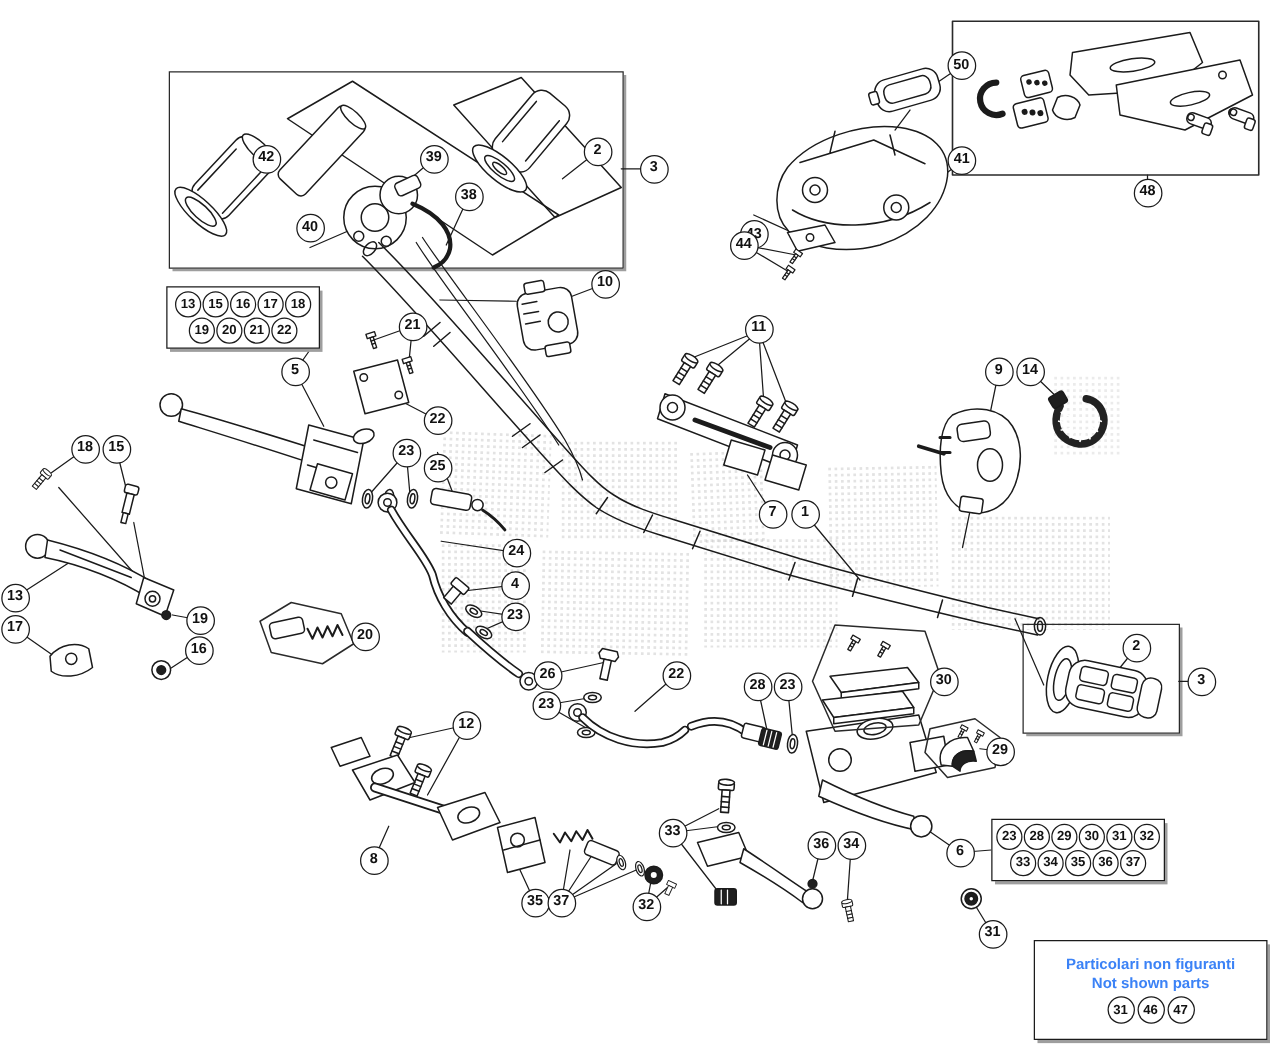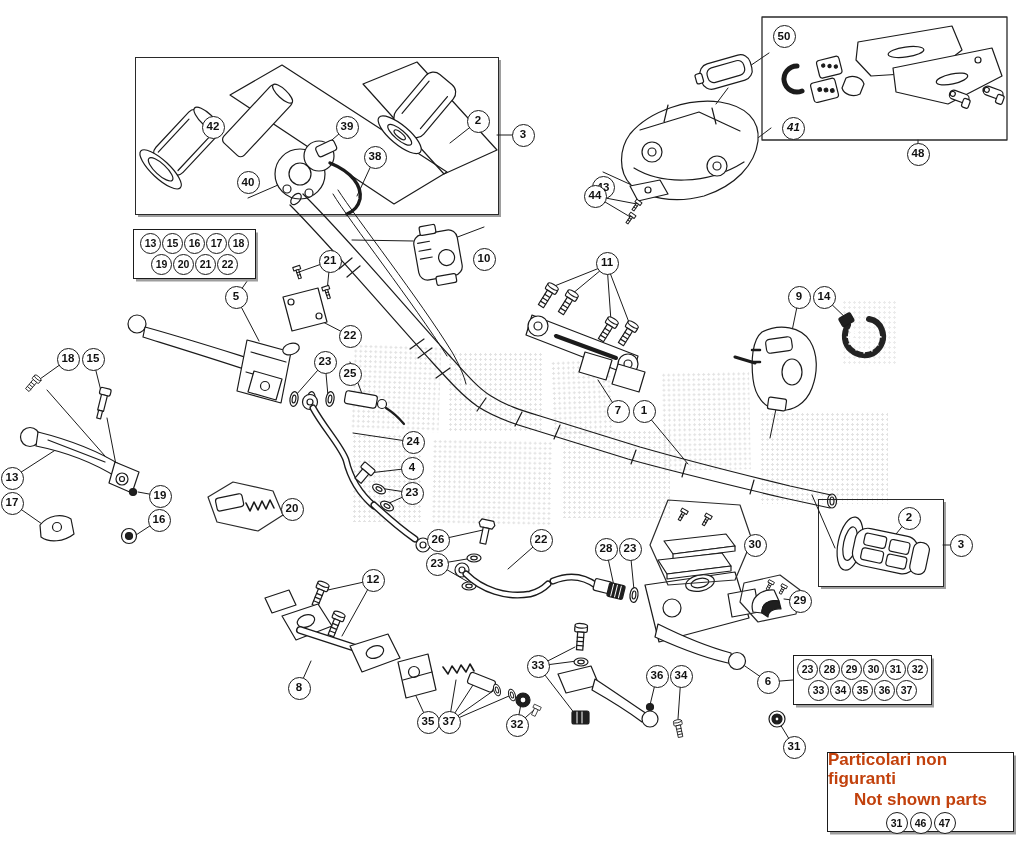--- a/index.html
+++ b/index.html
@@ -19,21 +19,21 @@
       background:#fff;color:#111;font-size:11.5px;font-weight:700;line-height:1;
       display:flex;align-items:center;justify-content:center;box-sizing:border-box;}
   .co.static{position:static;width:21px;height:21px;font-size:10.5px;flex:0 0 auto;}
   .group-box{position:absolute;border:1.3px solid #1b1b1b;background:#fff;z-index:3;
              box-shadow:2.5px 3px 0 -0.5px #9e9e9e;display:flex;flex-direction:column;
              justify-content:center;align-items:center;padding:2px 0;box-sizing:border-box;}
   .co-row{display:flex;gap:1px;justify-content:center;margin:0;}
   #not-shown{position:absolute;left:827px;top:752px;width:187px;height:80px;border:1.4px solid #1b1b1b;
              background:#fff;z-index:3;box-shadow:2.5px 3px 0 -0.5px #9e9e9e;display:flex;
              flex-direction:column;align-items:center;justify-content:center;gap:1px;box-sizing:border-box;}
-  #not-shown .t{font-size:17px;font-weight:700;color:#c2410c;line-height:1.15;}
+  #not-shown .t{font-size:12px;font-weight:700;color:#3b82f6;line-height:1.15;}
   #not-shown .co-row{margin-top:2px;gap:2px;}
   #not-shown .co.static{width:22px;height:22px;}
   #copyright{position:absolute;left:0;right:0;bottom:5px;text-align:center;font-size:15.5px;
              font-weight:700;color:#111;z-index:3;}
 </style>
 </head>
 <body>
 
 <div id="canvas">
 
@@ -487,29 +487,29 @@
       </div>
   </div>
 
   <div id="callouts">
       <div class="co" style="left: 201.5px; top: 115.5px;">42</div>
       <div class="co" style="left: 335.5px; top: 115.5px;">39</div>
       <div class="co" style="left: 363.5px; top: 145.5px;">38</div>
       <div class="co" style="left: 236.5px; top: 171px;">40</div>
       <div class="co" style="left: 466.5px; top: 109.5px;">2</div>
       <div class="co" style="left: 511.5px; top: 123.5px;">3</div>
-      <div class="co" style="left: 757.5px; top: 25px; margin-left: 15px;">50</div>
-      <div class="co" style="left: 782px; top: 116.5px; font-style: italic;">41</div>
+      <div class="co" style="left: 757.5px; top: 41px;">50</div>
+      <div class="co" style="left: 758px; top: 116.5px;">41</div>
       <div class="co" style="left: 591.5px; top: 176px;">43</div>
       <div class="co" style="left: 583.5px; top: 184.5px;">44</div>
       <div class="co" style="left: 906.5px; top: 142.5px; text-align: right;">48</div>
       <div class="co" style="left: 224.5px; top: 285.5px;">5</div>
       <div class="co" style="left: 318.5px; top: 249.5px;">21</div>
       <div class="co" style="left: 338.5px; top: 324.5px;">22</div>
-      <div class="co" style="left: 472.5px; top: 215.5px; margin-top: 32px;">10</div>
+      <div class="co" style="left: 472.5px; top: 215.5px;">10</div>
       <div class="co" style="left: 595.5px; top: 251.5px;">11</div>
       <div class="co" style="left: 606.5px; top: 399.5px;">7</div>
       <div class="co" style="left: 632.5px; top: 399.5px;">1</div>
       <div class="co" style="left: 787.5px; top: 285.5px;">9</div>
       <div class="co" style="left: 812.5px; top: 285.5px;">14</div>
       <div class="co" style="left: 56.5px; top: 347.5px;">18</div>
       <div class="co" style="left: 81.5px; top: 347.5px;">15</div>
       <div class="co" style="left: 0.5px; top: 466.5px;">13</div>
       <div class="co" style="left: 0.5px; top: 491.5px;">17</div>
       <div class="co" style="left: 148.5px; top: 484.5px;">19</div>

